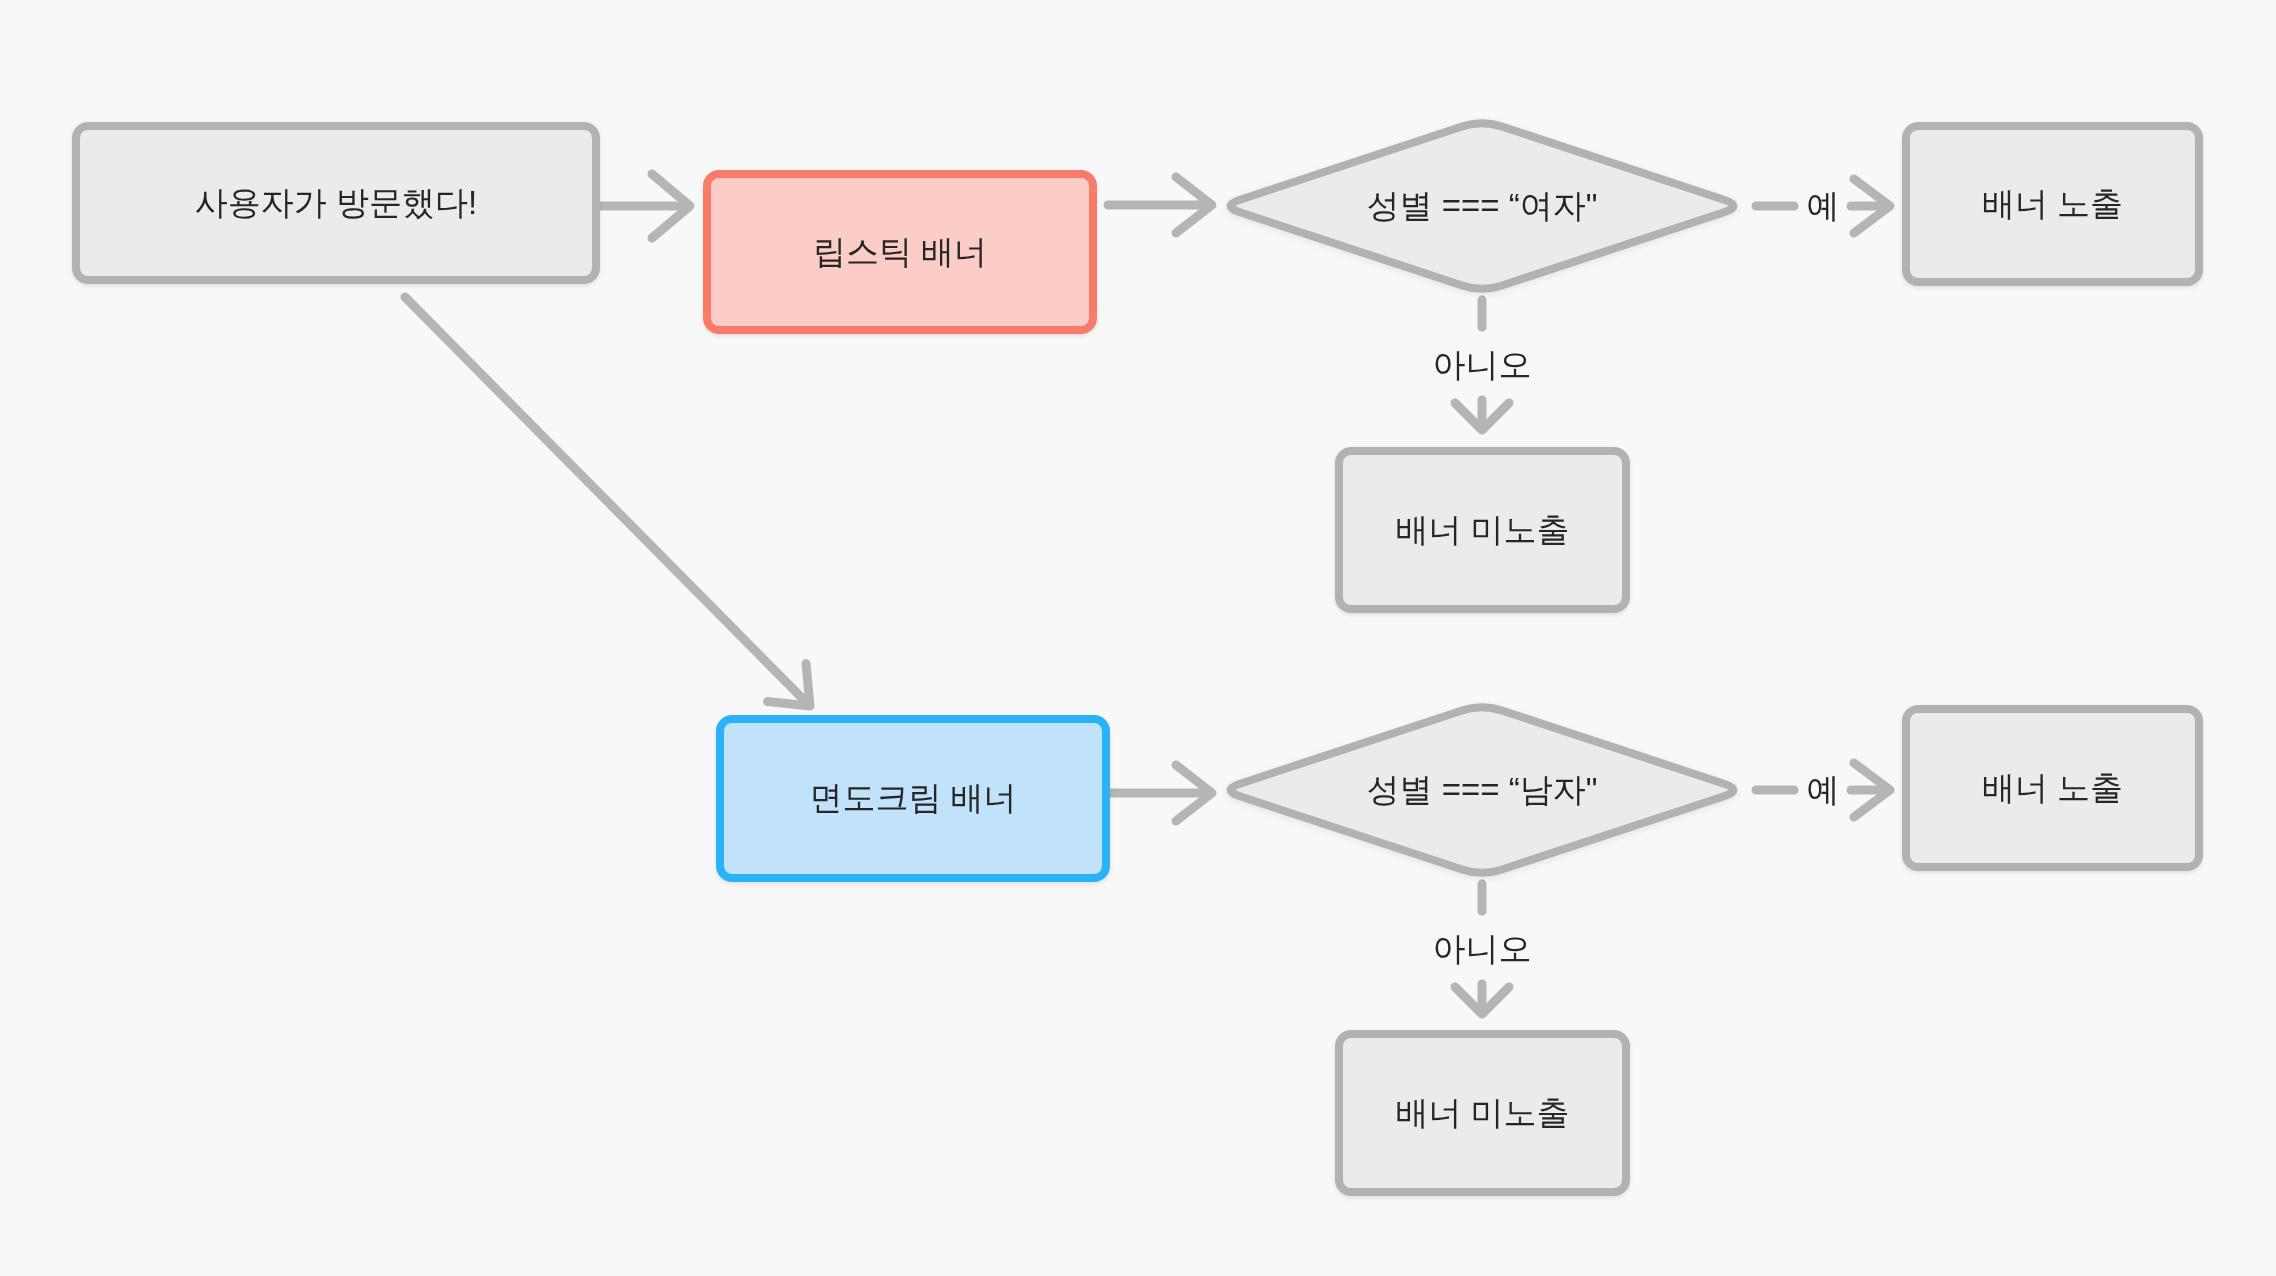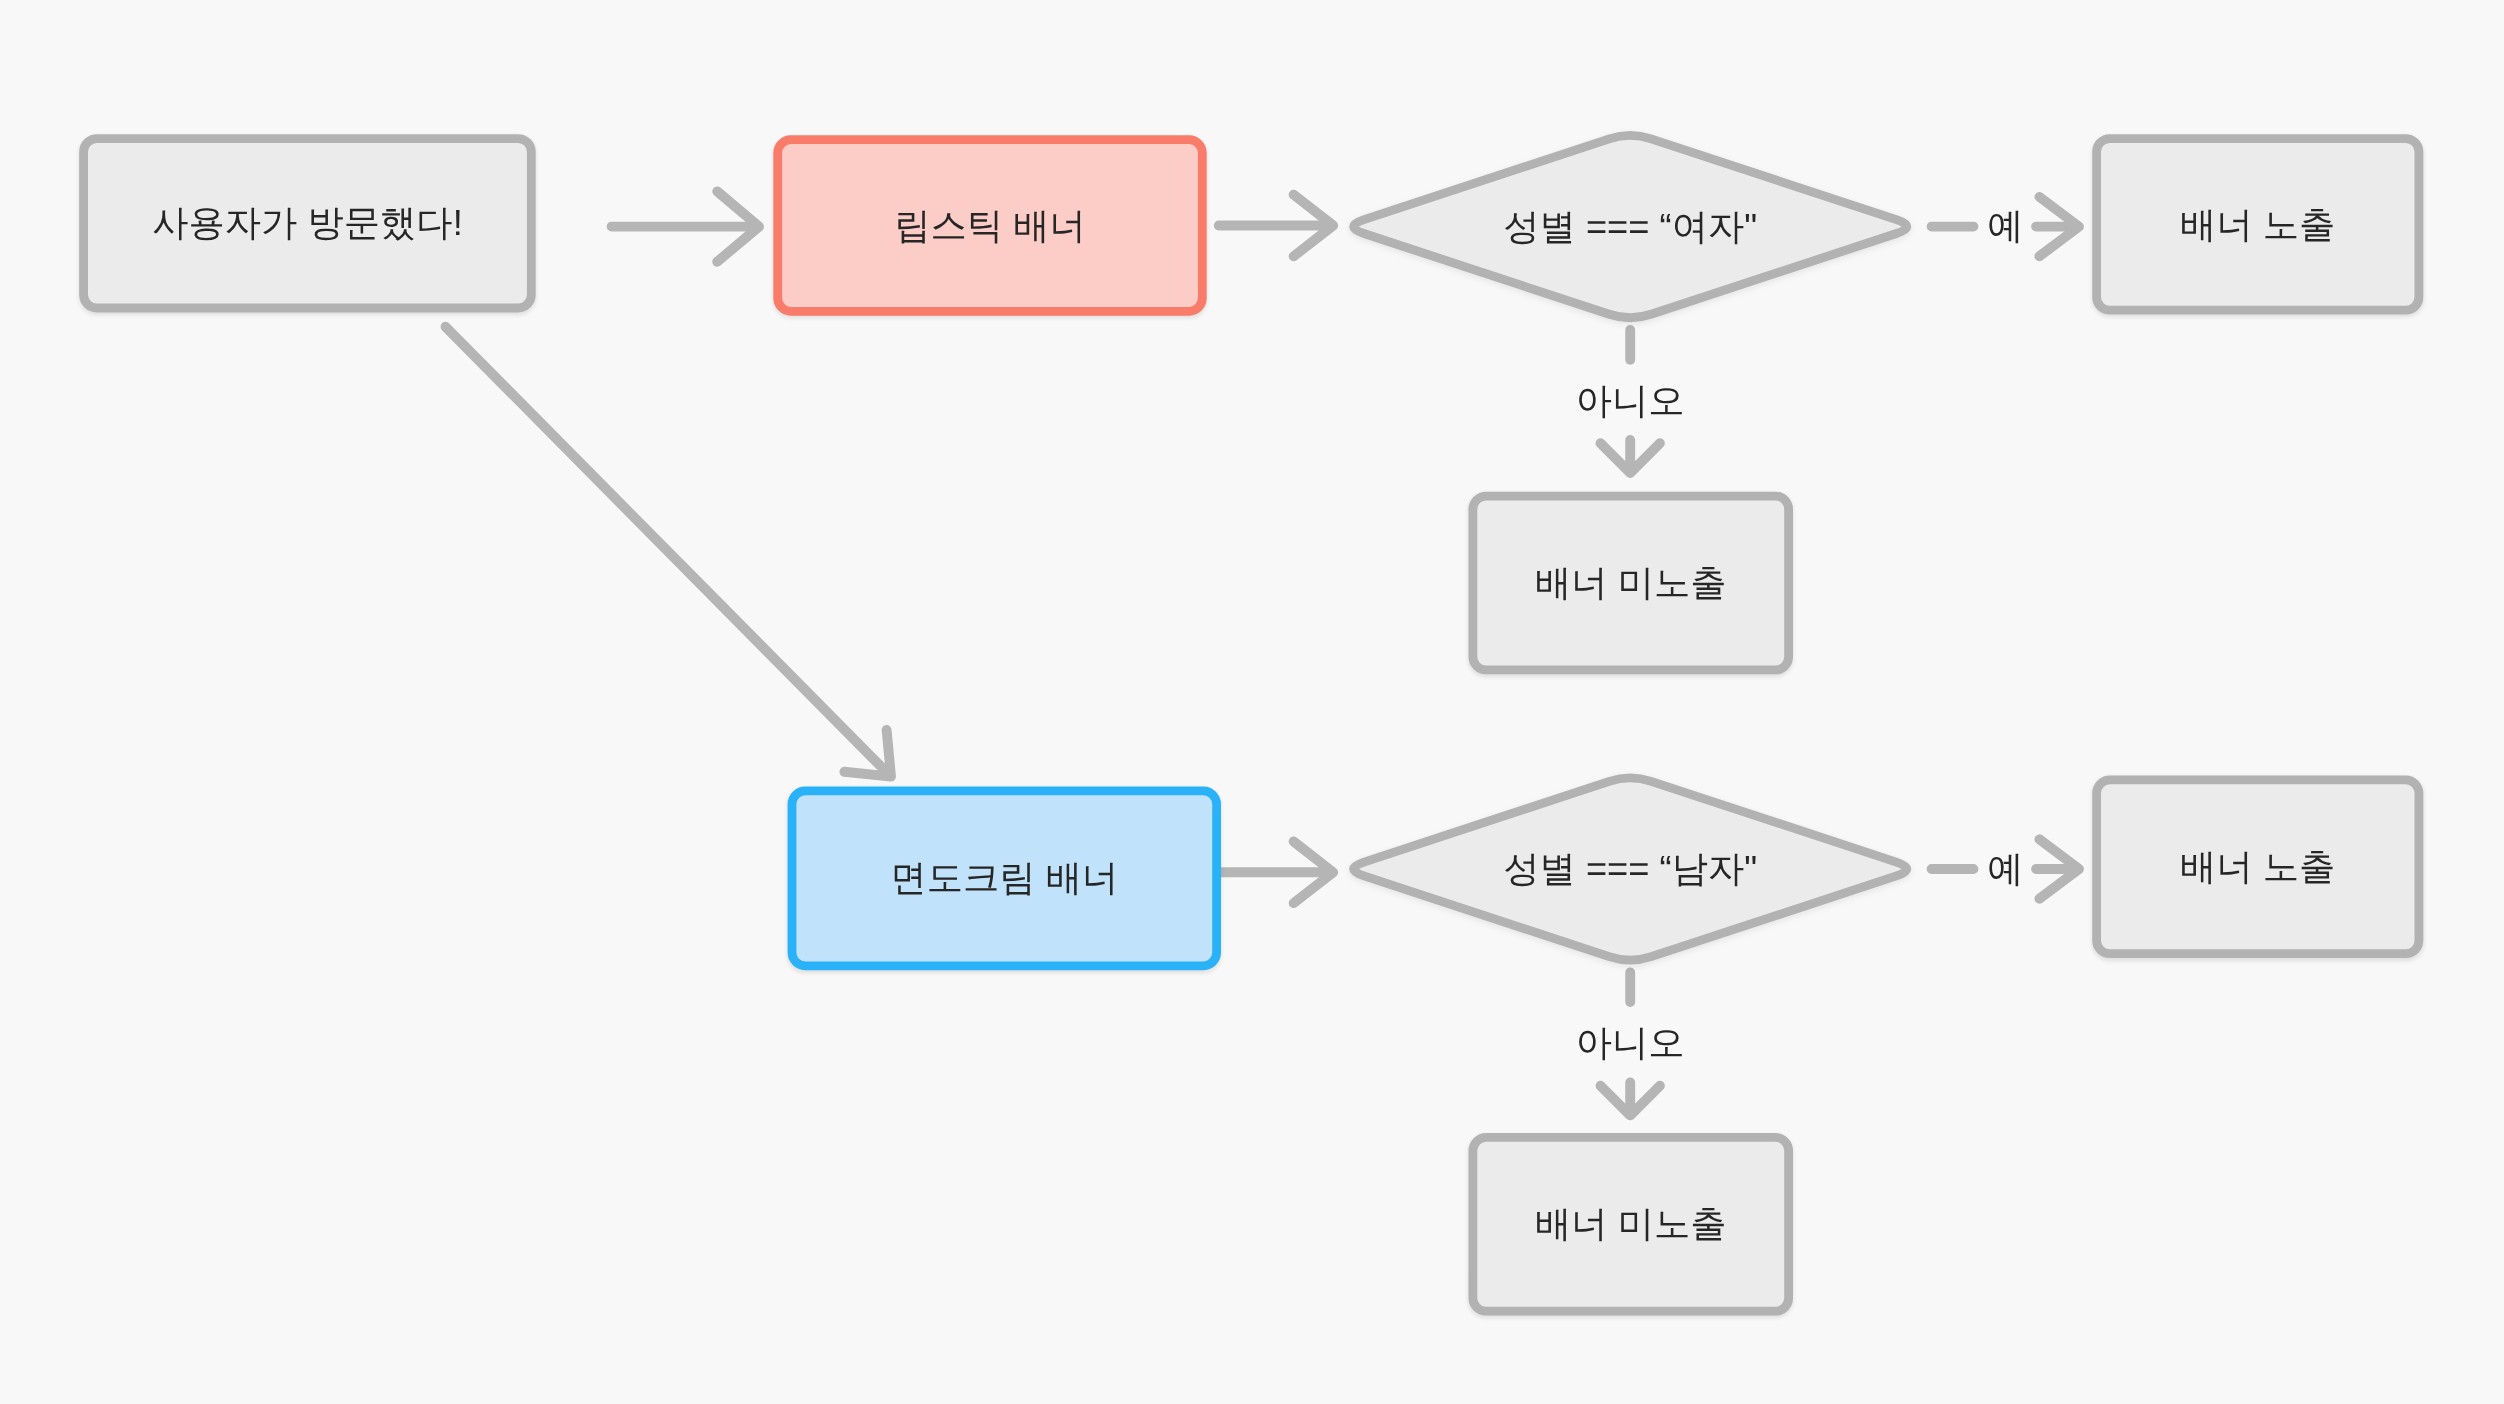--- a/index.html
+++ b/index.html
@@ -14,21 +14,21 @@
   .edges{position:absolute;left:0;top:0;width:2276px;height:1276px;}
   .edges polyline,.edges path,.edges line{
     fill:none;stroke:var(--arrow);stroke-width:9;stroke-linecap:round;stroke-linejoin:round;
   }
   .node{
     position:absolute;box-sizing:border-box;
     border:8px solid var(--node-border);border-radius:16px;background:var(--node-fill);
     display:flex;align-items:center;justify-content:center;
     font-size:33px;color:var(--text);box-shadow:0 2px 4px rgba(0,0,0,0.10);
   }
-  .node.red{border-color:var(--red-border);background:var(--red-fill);}
+  .node.red{border-color:var(--red-border);background:var(--red-fill);margin-top:47px;}
   .node.blue{border-color:var(--blue-border);background:var(--blue-fill);}
   .diamond{position:absolute;width:534px;height:184px;}
   .diamond svg{position:absolute;left:0;top:0;filter:drop-shadow(0 2px 3px rgba(0,0,0,0.08));}
   .dshape{fill:var(--node-fill);stroke:var(--node-border);stroke-width:8;stroke-linejoin:round;}
   .dlabel{position:absolute;left:0;top:0;right:0;bottom:0;display:flex;align-items:center;justify-content:center;font-size:33px;color:var(--text);}
   .edge-label{position:absolute;transform:translate(-50%,-50%);font-size:33px;color:var(--text);white-space:nowrap;}
 </style>
 </head>
 <body>
 
@@ -66,21 +66,21 @@
       <line x1="1851" y1="790" x2="1886" y2="790"></line>
       <polyline points="1854,763 1890,790 1854,817"></polyline>
     </g>
     <g>
       <line x1="1482" y1="884" x2="1482" y2="911"></line>
       <line x1="1482" y1="984" x2="1482" y2="1009"></line>
       <polyline points="1455,987 1482,1014 1509,987"></polyline>
     </g>
   </svg>
 
-  <div class="node" style="left:72px;top:122px;width:415px;height:162px">
+  <div class="node" style="left:72px;top:122px;width:528px;height:162px">
     <span>사용자가 방문했다!</span>
   </div>
 
   <div class="node red" style="left:703px;top:123px;width:394px;height:164px">
     <span>립스틱 배너</span>
   </div>
 
   <div class="diamond" style="left:1215px;top:114px">
     <svg width="534" height="184" viewBox="-6 -6 534 184" xmlns="http://www.w3.org/2000/svg">
       <path class="dshape" d="M 19,79.7 L 242,6.3 Q 261,0 280,6.3 L 503,79.7 Q 522,86 503,92.3 L 280,165.7 Q 261,172 242,165.7 L 19,92.3 Q 0,86 19,79.7 Z"></path>

